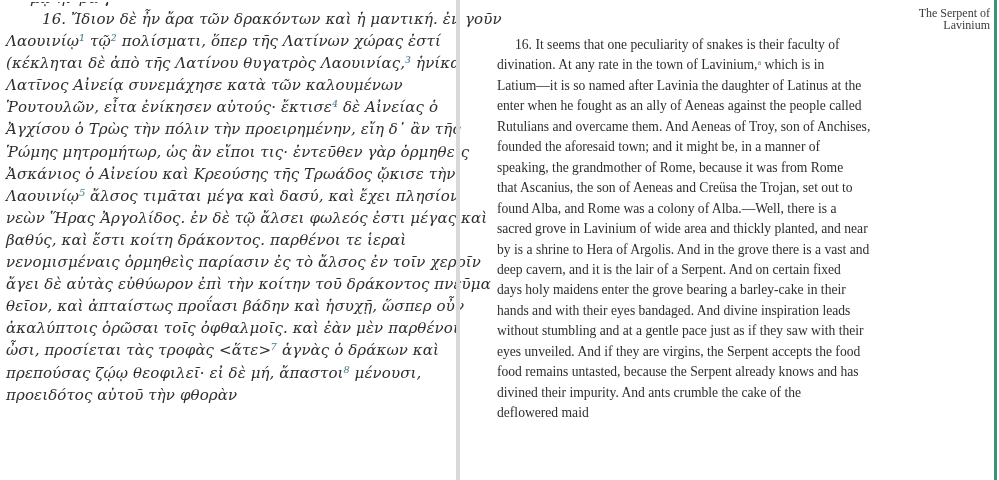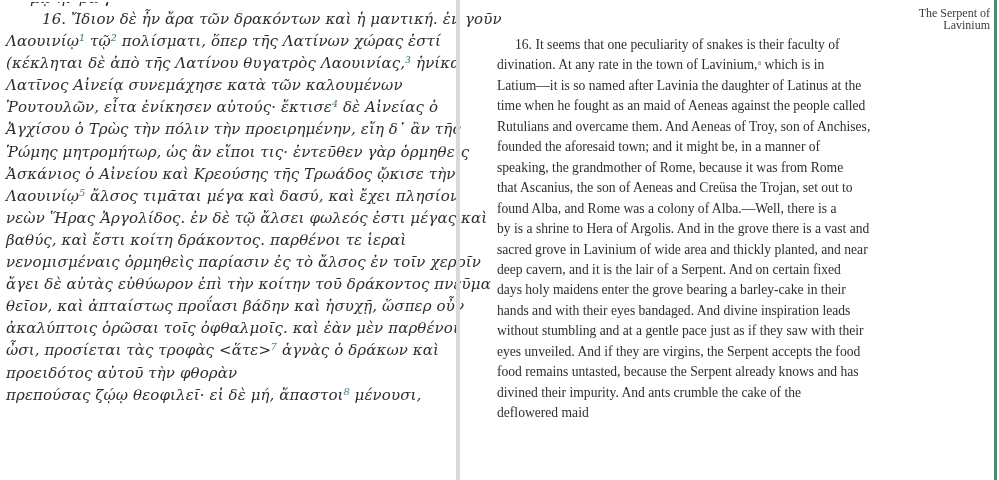--- a/index.html
+++ b/index.html
@@ -66,40 +66,40 @@
         <div class="tl">Ῥώμης μητρομήτωρ, ὡς ἂν εἴποι τις· ἐντεῦθεν γὰρ ὁρμηθεὶς</div>
         <div class="tl">Ἀσκάνιος ὁ Αἰνείου καὶ Κρεούσης τῆς Τρωάδος ᾤκισε τὴν</div>
         <div class="tl">Λαουινίῳ<span class="fn">⁵</span> ἄλσος τιμᾶται μέγα καὶ δασύ, καὶ ἔχει πλησίον</div>
         <div class="tl">νεὼν Ἥρας Ἀργολίδος. ἐν δὲ τῷ ἄλσει φωλεός ἐστι μέγας καὶ</div>
         <div class="tl">βαθύς, καὶ ἔστι κοίτη δράκοντος. παρθένοι τε ἱεραὶ</div>
         <div class="tl">νενομισμέναις ὁρμηθεὶς παρίασιν ἐς τὸ ἄλσος ἐν τοῖν χεροῖν</div>
         <div class="tl">ἄγει δὲ αὐτὰς εὐθύωρον ἐπὶ τὴν κοίτην τοῦ δράκοντος πνεῦμα</div>
         <div class="tl">θεῖον, καὶ ἀπταίστως προΐασι βάδην καὶ ἡσυχῇ, ὥσπερ οὖν</div>
         <div class="tl">ἀκαλύπτοις ὁρῶσαι τοῖς ὀφθαλμοῖς. καὶ ἐὰν μὲν παρθένοι</div>
         <div class="tl">ὦσι, προσίεται τὰς τροφὰς &lt;ἅτε&gt;<span class="fn">⁷</span> ἁγνὰς ὁ δράκων καὶ</div>
+        <div class="tl">πρεπούσας ζῴῳ θεοφιλεῖ· εἰ δὲ μή, ἄπαστοι<span class="fn">⁸</span> μένουσι,</div>
         <div class="tl">προειδότος αὐτοῦ τὴν φθορὰν</div>
-        <div class="tl">πρεπούσας ζῴῳ θεοφιλεῖ· εἰ δὲ μή, ἄπαστοι<span class="fn">⁸</span> μένουσι,</div>
       </div>
   </div>
 
   <div class="divider"></div>
 
   <div class="english-col">
     <div id="english-lines">
         <div class="tl first">16. It seems that one peculiarity of snakes is their faculty of</div>
         <div class="tl">divination. At any rate in the town of Lavinium,<span class="fn">ᵃ</span> which is in</div>
         <div class="tl">Latium—it is so named after Lavinia the daughter of Latinus at the</div>
-        <div class="tl">time when he fought as an maid of Aeneas against the people called</div>
+        <div class="tl">enter when he fought as an ally of Aeneas against the people called</div>
         <div class="tl">Rutulians and overcame them. And Aeneas of Troy, son of Anchises,</div>
         <div class="tl">founded the aforesaid town; and it might be, in a manner of</div>
         <div class="tl">speaking, the grandmother of Rome, because it was from Rome</div>
         <div class="tl">that Ascanius, the son of Aeneas and Creüsa the Trojan, set out to</div>
         <div class="tl">found Alba, and Rome was a colony of Alba.—Well, there is a</div>
+        <div class="tl">sacred grove in Lavinium of wide area and thickly planted, and near</div>
         <div class="tl">by is a shrine to Hera of Argolis. And in the grove there is a vast and</div>
-        <div class="tl">sacred grove in Lavinium of wide area and thickly planted, and near</div>
         <div class="tl">deep cavern, and it is the lair of a Serpent. And on certain fixed</div>
         <div class="tl">days holy maidens enter the grove bearing a barley-cake in their</div>
         <div class="tl">hands and with their eyes bandaged. And divine inspiration leads</div>
         <div class="tl">without stumbling and at a gentle pace just as if they saw with their</div>
         <div class="tl">eyes unveiled. And if they are virgins, the Serpent accepts the food</div>
         <div class="tl">food remains untasted, because the Serpent already knows and has</div>
         <div class="tl">divined their impurity. And ants crumble the cake of the</div>
         <div class="tl">deflowered maid</div>
       </div>
   </div>

